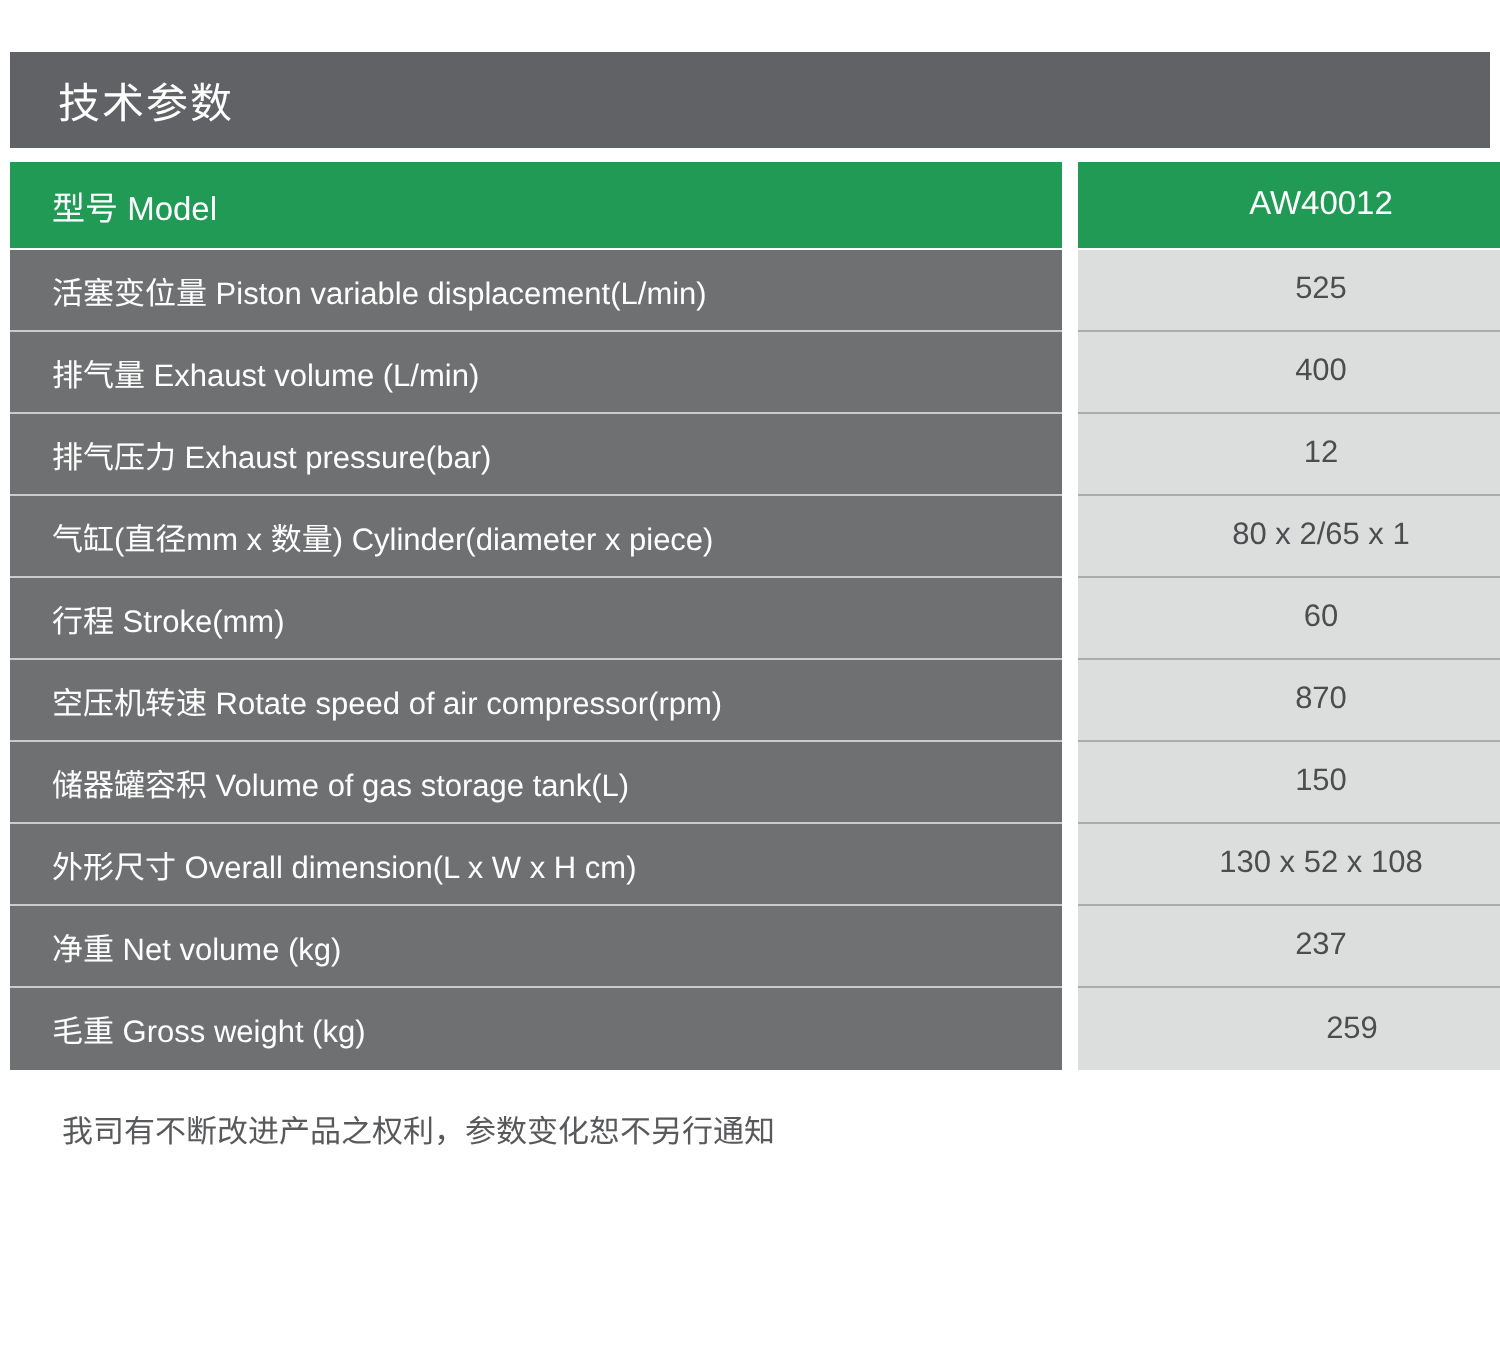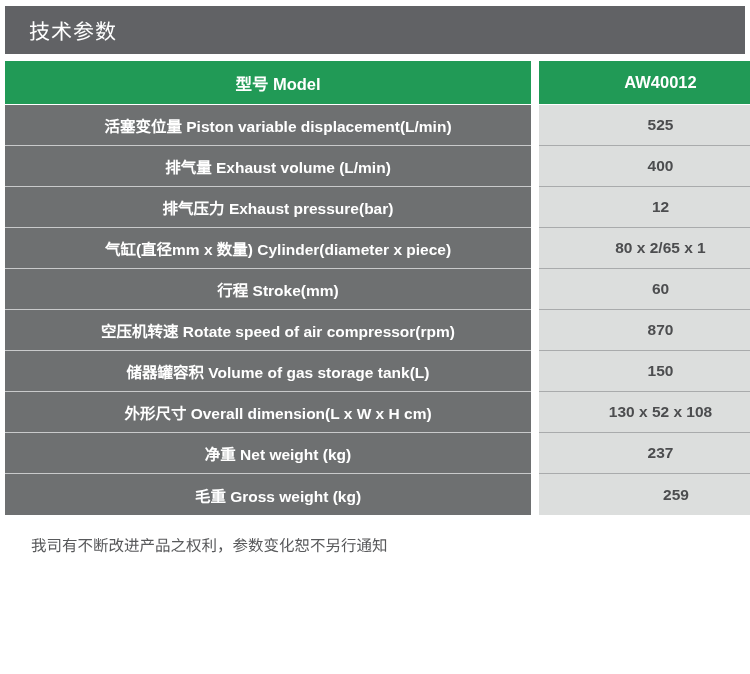--- a/index.html
+++ b/index.html
@@ -24,20 +24,21 @@
   }
 
   
   .title-bar {
     height: 48px;
     background: #616265;
     display: flex;
     align-items: center;
     padding-left: 24px;
     box-sizing: border-box;
+    margin-top: 20px;
   }
   .title-text {
     color: #ffffff;
     font-size: 21px;
     letter-spacing: 1px;
     font-weight: 400;
   }
 
   
   .spec-table {
@@ -45,22 +46,21 @@
     width: 740px;
     border-collapse: separate;
     border-spacing: 0;
     table-layout: fixed;
   }
   .spec-table td {
     height: 41px;
     box-sizing: border-box;
     vertical-align: middle;
     font-size: 15.5px;
-    font-weight: 700;
-    text-align: center;
+    font-weight: 400;
   }
 
   
   .cell-label {
     width: 526px;
     background: #6e7071;
     color: #ffffff;
     padding-left: 21px;
     border-bottom: 1px solid #c9cacb;
   }
@@ -156,21 +156,21 @@
         <td class="cell-label">储器罐容积 Volume of gas storage tank(L)</td>
         <td class="cell-gutter"></td>
         <td class="cell-value">150</td>
       </tr>
       <tr>
         <td class="cell-label">外形尺寸 Overall dimension(L x W x H cm)</td>
         <td class="cell-gutter"></td>
         <td class="cell-value">130 x 52 x 108</td>
       </tr>
       <tr>
-        <td class="cell-label">净重 Net weight (kg)</td>
+        <td class="cell-label">净重 Net volume (kg)</td>
         <td class="cell-gutter"></td>
         <td class="cell-value">237</td>
       </tr>
       <tr>
         <td class="cell-label">毛重 Gross weight (kg)</td>
         <td class="cell-gutter"></td>
         <td class="cell-value">259</td>
       </tr>
     </tbody>
   </table>

